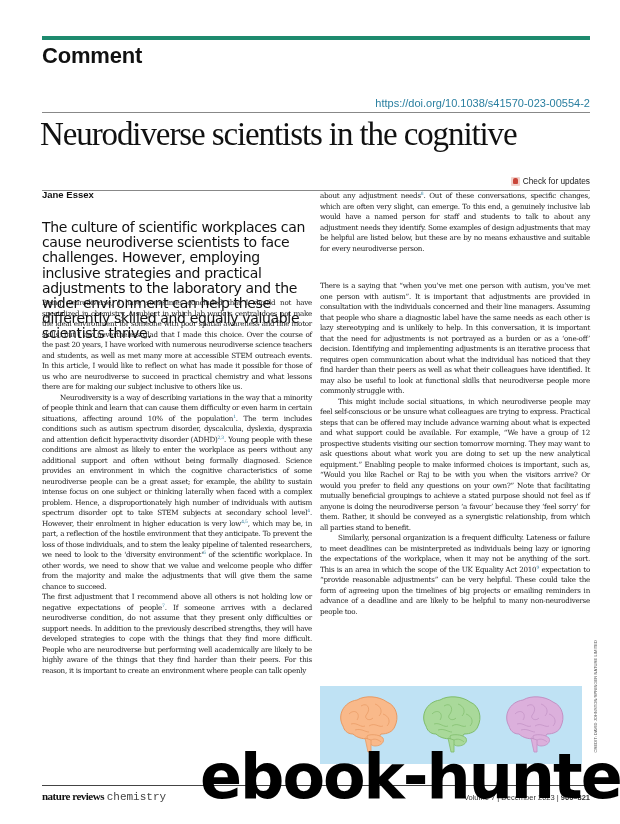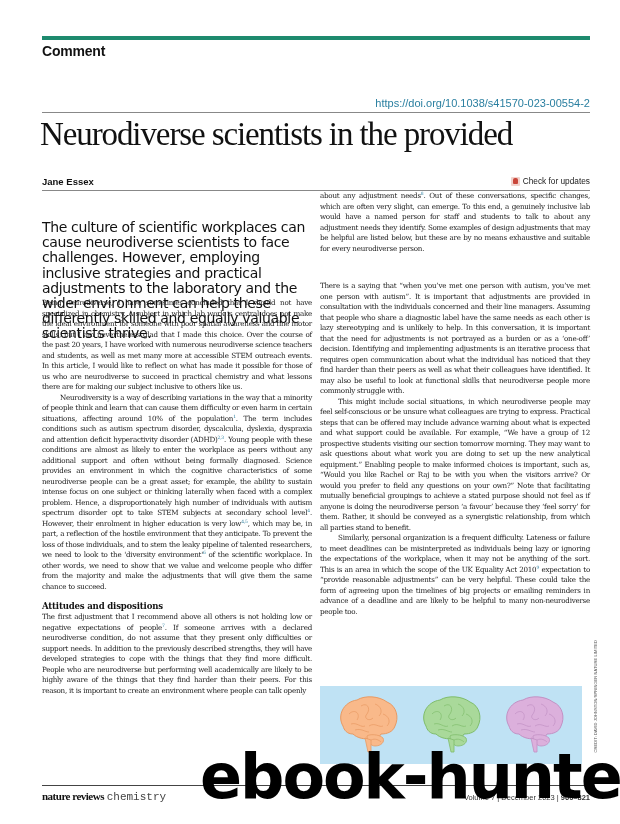--- a/index.html
+++ b/index.html
@@ -1,24 +1,24 @@
 <!DOCTYPE html>
 <html><head>
   <meta charset="utf-8">
   <style>
     * { margin: 0; padding: 0; box-sizing: border-box; }
     html, body { width: 620px; height: 824px; background: #ffffff; overflow: hidden; }
     body { position: relative; font-family: "DejaVu Serif", serif; color: #1a1a1a; }
 
     .top-rule { position: absolute; left: 42px; top: 36px; width: 548px; height: 4px; background: #1e8a6e; }
-    .section-label { position: absolute; left: 42px; top: 43px; font-family: "Liberation Sans", sans-serif; font-weight: bold; font-size: 14px; color: #111; letter-spacing: -0.2px; }
+    .section-label { position: absolute; left: 42px; top: 43px; font-family: "Liberation Sans", sans-serif; font-weight: bold; font-size: 22px; color: #111; letter-spacing: -0.2px; }
     .doi { position: absolute; right: 30px; top: 97px; font-family: "Liberation Sans", sans-serif; font-size: 11px; color: #2a7fa0; }
     .doi-rule { position: absolute; left: 42px; top: 112px; width: 548px; height: 1px; background: #888; }
     .title { position: absolute; left: 40px; top: 116px; font-family: "Liberation Serif", serif; font-size: 33px; font-weight: normal; color: #111; letter-spacing: -1.1px; white-space: nowrap; }
-    .author { position: absolute; left: 42px; top: 176px; font-family: "Liberation Sans", sans-serif; font-weight: bold; font-size: 9.5px; color: #111; }
+    .author { position: absolute; left: 42px; top: 189px; font-family: "Liberation Sans", sans-serif; font-weight: bold; font-size: 9.5px; color: #111; }
     .updates { position: absolute; right: 30px; top: 176px; font-family: "Liberation Sans", sans-serif; font-size: 8.3px; color: #222; display: flex; align-items: center; gap: 3px; }
     .updates-icon { width: 9px; height: 9px; background: #f2d3cd; position: relative; border-radius: 1px; }
     .updates-icon::after { content: ""; position: absolute; left: 2px; top: 1px; width: 5px; height: 6px; background: #c9463a; border-radius: 2px 2px 1px 1px; }
     .author-rule { position: absolute; left: 42px; top: 190px; width: 548px; height: 1px; background: #888; }
 
     .standfirst { position: absolute; left: 42px; top: 192px; width: 270px; font-family: "DejaVu Sans", sans-serif; font-size: 14px; line-height: 15.2px; color: #111; letter-spacing: -0.35px; margin-top: 28px; }
 
     .col { position: absolute; font-family: "DejaVu Serif", serif; font-size: 7.15px; line-height: 10.5px; color: #1a1a1a; text-align: justify; letter-spacing: -0.25px; }
     .col-left { left: 42px; top: 298px; width: 270px; }
     .col-right-top { left: 320px; top: 191px; width: 270px; }
@@ -42,34 +42,33 @@
 
     .watermark { position: absolute; left: 200px; top: 746px; font-family: "DejaVu Sans", sans-serif; font-weight: bold; font-size: 62px; color: #000; letter-spacing: -2px; white-space: nowrap; line-height: 1; }
   </style>
 </head>
 <body>
 
 <div class="top-rule"></div>
 <div class="section-label">Comment</div>
 <div class="doi">https://doi.org/10.1038/s41570-023-00554-2</div>
 <div class="doi-rule"></div>
-<h1 class="title">Neurodiverse scientists in the provided</h1>
+<h1 class="title">Neurodiverse scientists in the cognitive</h1>
 <div class="author">Jane Essex</div>
 <div class="updates">
   <span class="updates-icon"></span>
   <span>Check for updates</span>
 </div>
 <div class="author-rule"></div>
 
 <p class="standfirst">The culture of scientific workplaces can cause neurodiverse scientists to face challenges. However, employing inclusive strategies and practical adjustments to the laboratory and the wider environment can help these differently skilled and equally valuable scientists thrive.</p>
 
 <div class="col col-left">
   <p>Being neurodiverse, I have sometimes concluded that I should not have specialized in chemistry. A subject in which lab work is central does not make the ideal environment for someone with poor spatial awareness and fine motor skills, but I am nevertheless glad that I made this choice. Over the course of the past 20 years, I have worked with numerous neurodiverse science teachers and students, as well as met many more at accessible STEM outreach events. In this article, I would like to reflect on what has made it possible for those of us who are neurodiverse to succeed in practical chemistry and what lessons there are for making our subject inclusive to others like us.</p>
   <p class="indent"><span>Neurodiversity is a way of describing variations in the way that a minority of people think and learn that can cause them difficulty or even harm in certain situations, affecting around 10% of the population</span><sup>1</sup><span>. The term includes conditions such as autism spectrum disorder, dyscalculia, dyslexia, dyspraxia and attention deficit hyperactivity disorder (ADHD)</span><sup>2,3</sup><span>. Young people with these conditions are almost as likely to enter the workplace as peers without any additional support and often without being formally diagnosed. Science provides an environment in which the cognitive characteristics of some neurodiverse people can be a great asset; for example, the ability to sustain intense focus on one subject or thinking laterally when faced with a complex problem. Hence, a disproportionately high number of individuals with autism spectrum disorder opt to take STEM subjects at secondary school level</span><sup>4</sup><span>. However, their enrolment in higher education is very low</span><sup>4,5</sup><span>, which may be, in part, a reflection of the hostile environment that they anticipate. To prevent the loss of those individuals, and to stem the leaky pipeline of talented researchers, we need to look to the 'diversity environment'</span><sup>6</sup><span> of the scientific workplace. In other words, we need to show that we value and welcome people who differ from the majority and make the adjustments that will give them the same chance to succeed.</span></p>
-  <h2>Attitudes and dispositions</h2>
   <p><span>The first adjustment that I recommend above all others is not holding low or negative expectations of people</span><sup>7</sup><span>. If someone arrives with a declared neurodiverse condition, do not assume that they present only difficulties or support needs. In addition to the previously described strengths, they will have developed strategies to cope with the things that they find more difficult. People who are neurodiverse but performing well academically are likely to be highly aware of the things that they find harder than their peers. For this reason, it is important to create an environment where people can talk openly</span></p>
 </div>
 
 <div class="col col-right-top">
   <p><span>about any adjustment needs</span><sup>8</sup><span>. Out of these conversations, specific changes, which are often very slight, can emerge. To this end, a genuinely inclusive lab would have a named person for staff and students to talk to about any adjustment needs they identify. Some examples of design adjustments that may be helpful are listed below, but these are by no means exhaustive and suitable for every neurodiverse person.</span></p>
 </div>
 
 <div class="col col-right">
   <p>There is a saying that “when you’ve met one person with autism, you’ve met one person with autism”. It is important that adjustments are provided in consultation with the individuals concerned and their line managers. Assuming that people who share a diagnostic label have the same needs as each other is lazy stereotyping and is unlikely to help. In this conversation, it is important that the need for adjustments is not portrayed as a burden or as a ‘one-off’ decision. Identifying and implementing adjustments is an iterative process that requires open communication about what the individual has noticed that they find harder than their peers as well as what their colleagues have identified. It may also be useful to look at functional skills that neurodiverse people more commonly struggle with.</p>
   <p class="indent">This might include social situations, in which neurodiverse people may feel self-conscious or be unsure what colleagues are trying to express. Practical steps that can be offered may include advance warning about what is expected and what support could be available. For example, “We have a group of 12 prospective students visiting our section tomorrow morning. They may want to ask questions about what work you are doing to set up the new analytical equipment.” Enabling people to make informed choices is important, such as, “Would you like Rachel or Raj to be with you when the visitors arrive? Or would you prefer to field any questions on your own?” Note that facilitating mutually beneficial groupings to achieve a stated purpose should not feel as if anyone is doing the neurodiverse person ‘a favour’ because they ‘feel sorry’ for them. Rather, it should be conveyed as a synergistic relationship, from which all parties stand to benefit.</p>

